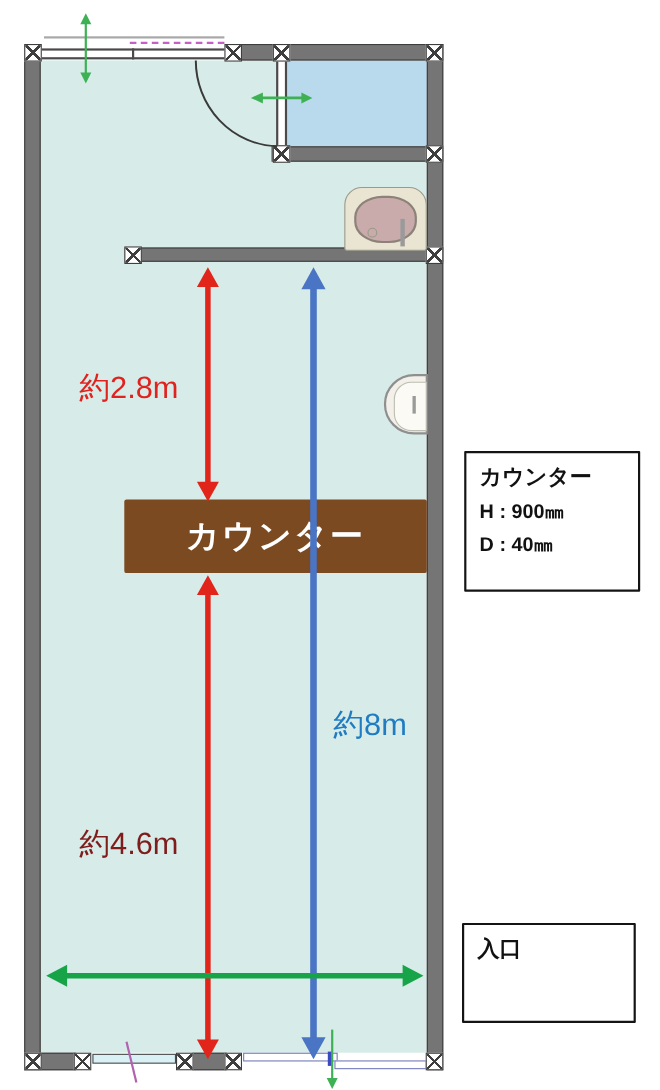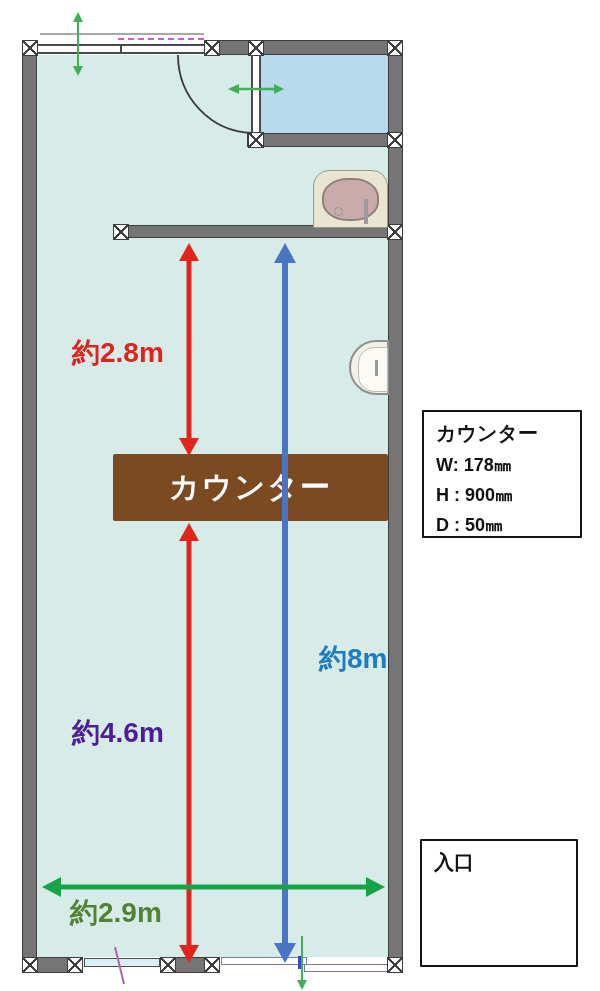--- a/index.html
+++ b/index.html
@@ -40,30 +40,30 @@
   .sink-dot{left:20px;top:36px;width:7px;height:7px;border:1.5px solid #9a9a8a;border-radius:50%;position:absolute;}
   .hand-sink{left:349px;top:340px;width:40px;height:55px;background:#f2f0e8;border:2px solid #8f8f8f;border-radius:30px 0 0 30px;}
   .hand-sink-inner{position:absolute;left:7px;top:5px;width:28px;height:43px;background:#fbfaf5;border:1.5px solid #bdbdb4;border-radius:16px 0 0 16px;}
   .hand-sink-faucet{position:absolute;left:24px;top:18px;width:3px;height:16px;background:#9a9a9a;}
   
   .counter{left:113px;top:454px;width:275px;height:67px;background:#7b4a21;border-radius:2px;display:flex;align-items:center;justify-content:center;}
   .counter-label{color:#ffffff;font-size:30px;font-weight:bold;letter-spacing:2px;}
   
   .overlay{left:0;top:0;width:600px;height:991px;pointer-events:none;}
   
-  .dim{font-weight:bold;font-size:28px;white-space:nowrap;}
+  .dim{font-weight:normal;font-size:28px;white-space:nowrap;}
   .dim-red-upper{left:72px;top:334px;color:#e0231e;}
-  .dim-red-lower{left:72px;top:714px;color:#4c1d95;}
-  .dim-blue{left:303px;top:640px;color:#1f7cc2;margin-left:16px;}
+  .dim-red-lower{left:72px;top:748px;color:#7f1d1d;}
+  .dim-blue{left:303px;top:640px;color:#1f7cc2;}
   .dim-green{left:70px;top:894px;color:#548235;}
   .toilet-label{left:268px;top:72px;color:#2429d2;font-size:27px;font-weight:bold;letter-spacing:7px;white-space:nowrap;}
   
   .callout{background:#ffffff;border:2.5px solid #141414;padding:8px 12px;border-radius:1px;}
   .callout-counter{left:422px;top:410px;width:160px;height:128px;}
-  .callout-entrance{left:420px;top:839px;width:158px;height:128px;}
+  .callout-entrance{left:420px;top:839px;width:158px;height:91px;}
   .callout-title{font-size:20px;font-weight:bold;color:#111;margin-bottom:3px;}
   .callout-row{font-size:18px;font-weight:bold;color:#111;line-height:30px;white-space:nowrap;}
 </style>
 </head>
 <body>
 
 <div class="canvas">
 
   <div class="abs room-fill"></div>
   <div class="abs toilet-fill"></div>
@@ -156,26 +156,24 @@
       <line x1="302" y1="936" x2="302" y2="982" stroke="#3db153" stroke-width="2"></line>
       <polygon points="302,990 297,980 307,980" fill="#3db153"></polygon>
     </g>
 
     <line x1="115" y1="947" x2="124" y2="984" stroke="#b064ae" stroke-width="2"></line>
   </svg>
 
   <div class="abs dim dim-red-upper">約2.8m</div>
   <div class="abs dim dim-red-lower">約4.6m</div>
   <div class="abs dim dim-blue">約8m</div>
-  <div class="abs dim dim-green">約2.9m</div>
 
   <div class="abs callout callout-counter">
     <div class="callout-title">カウンター</div>
-    <div class="callout-row">W: 178㎜</div>
     <div class="callout-row">H : 900㎜</div>
-    <div class="callout-row">D : 50㎜</div>
+    <div class="callout-row">D : 40㎜</div>
   </div>
 
   <div class="abs callout callout-entrance">
     <div class="callout-title">入口</div>
   </div>
 
 </div>
 
 </body></html>

